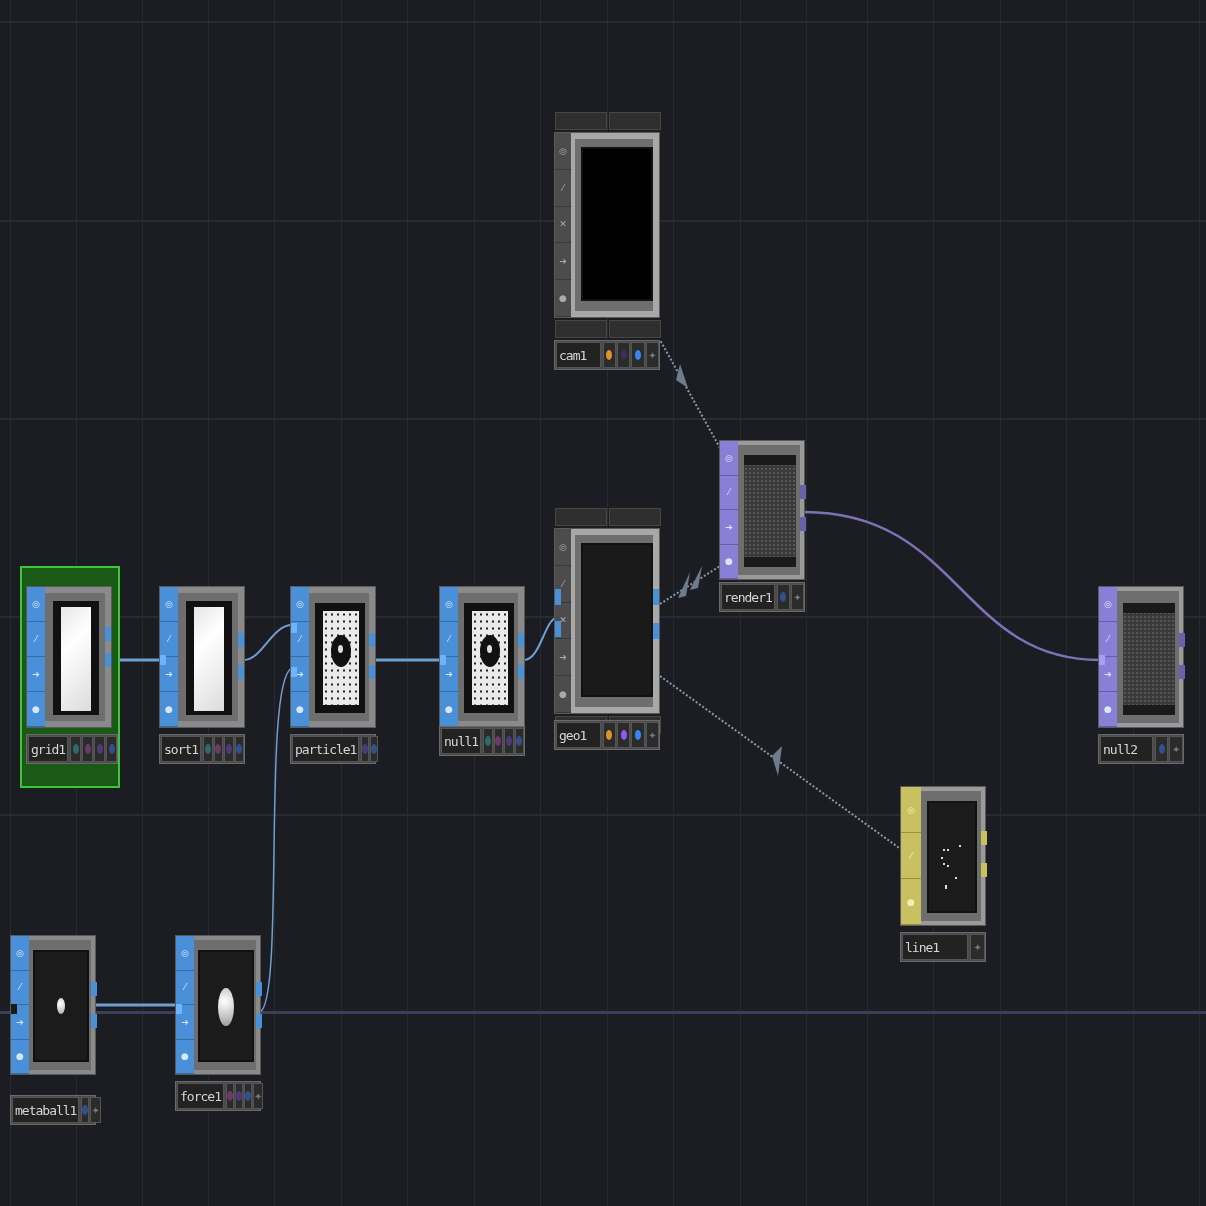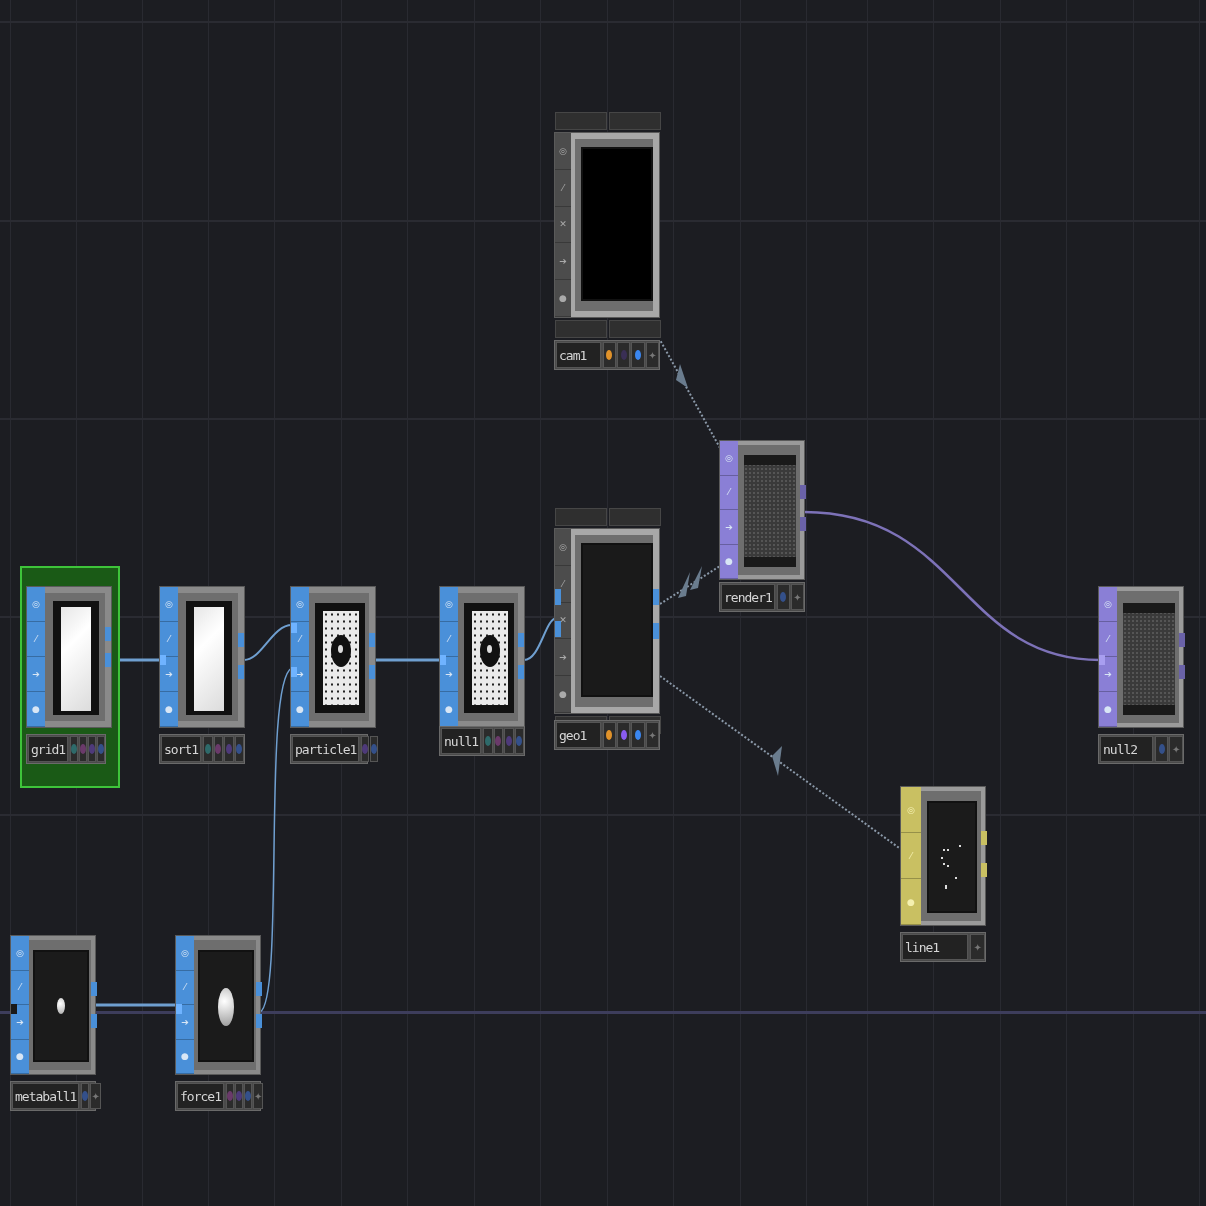--- a/index.html
+++ b/index.html
@@ -137,21 +137,21 @@
         <div class="ico">➔</div>
         <div class="ico">●</div>
       </div>
       <div class="inner" style="left:18px;top:6px;width:60px;height:128px"></div>
       <div class="screen" style="left:26px;top:14px;width:46px;height:114px;background:#111">
         <div class="white-tex" style="left:6px;top:4px;width:30px;height:104px"></div>
       </div>
       <div class="outtab" style="left:78px;top:40px;background:#4a90d9"></div>
       <div class="outtab" style="left:78px;top:66px;background:#4a90d9"></div>
     </div>
-    <div class="labelbar" style="top:148px;width:80px">
+    <div class="labelbar" style="top:148px;width:92px">
       <span class="name">grid1</span>
       <span class="flag">
           <span class="dot" style="background:#2e6a6a"></span>
         </span>
       <span class="flag">
           <span class="dot" style="background:#6a3a6a"></span>
         </span>
       <span class="flag">
           <span class="dot" style="background:#4e3a7a"></span>
         </span>
@@ -206,21 +206,21 @@
       <div class="screen" style="left:24px;top:16px;width:50px;height:110px;background:#111">
         <div class="noise-tex" style="left:6px;top:6px;width:36px;height:94px"></div>
         <div style="position:absolute;left:14px;top:30px;width:20px;height:32px;border-radius:50%;background:#111"></div>
         <div style="position:absolute;left:21px;top:40px;width:5px;height:8px;border-radius:50%;background:#ddd"></div>
       </div>
       <div class="intab" style="left:0;top:36px;background:#6fb3ff"></div>
       <div class="intab" style="left:0;top:80px;background:#6fb3ff"></div>
       <div class="outtab" style="left:78px;top:46px;background:#4a90d9"></div>
       <div class="outtab" style="left:78px;top:78px;background:#4a90d9"></div>
     </div>
-    <div class="labelbar" style="top:148px;width:78px">
+    <div class="labelbar" style="top:148px;width:86px">
       <span class="name">particle1</span>
       <span class="flag">
           <span class="dot" style="background:#4e3a7a"></span>
         </span>
       <span class="flag">
           <span class="dot" style="background:#34508a"></span>
         </span>
     </div>
   </div>
 
@@ -422,21 +422,21 @@
         <div class="ico">●</div>
       </div>
       <div class="inner" style="left:18px;top:4px;width:62px;height:130px"></div>
       <div class="screen" style="left:22px;top:14px;width:56px;height:112px;background:#1b1b1b">
         <div style="position:absolute;left:22px;top:46px;width:8px;height:16px;border-radius:50%;background:radial-gradient(circle at 40% 35%,#fff,#aaa)"></div>
       </div>
       <div class="intab" style="left:0;top:68px;background:#1a1a1a"></div>
       <div class="outtab" style="left:80px;top:46px;background:#4a90d9"></div>
       <div class="outtab" style="left:80px;top:78px;background:#4a90d9"></div>
     </div>
-    <div class="labelbar" style="top:146px;width:86px">
+    <div class="labelbar" style="top:160px;width:86px">
       <span class="name">metaball1</span>
       <span class="flag">
           <span class="dot" style="background:#34508a"></span>
         </span>
       <span class="flag">
           <span class="plus">✦</span>
         </span>
     </div>
   </div>
 

